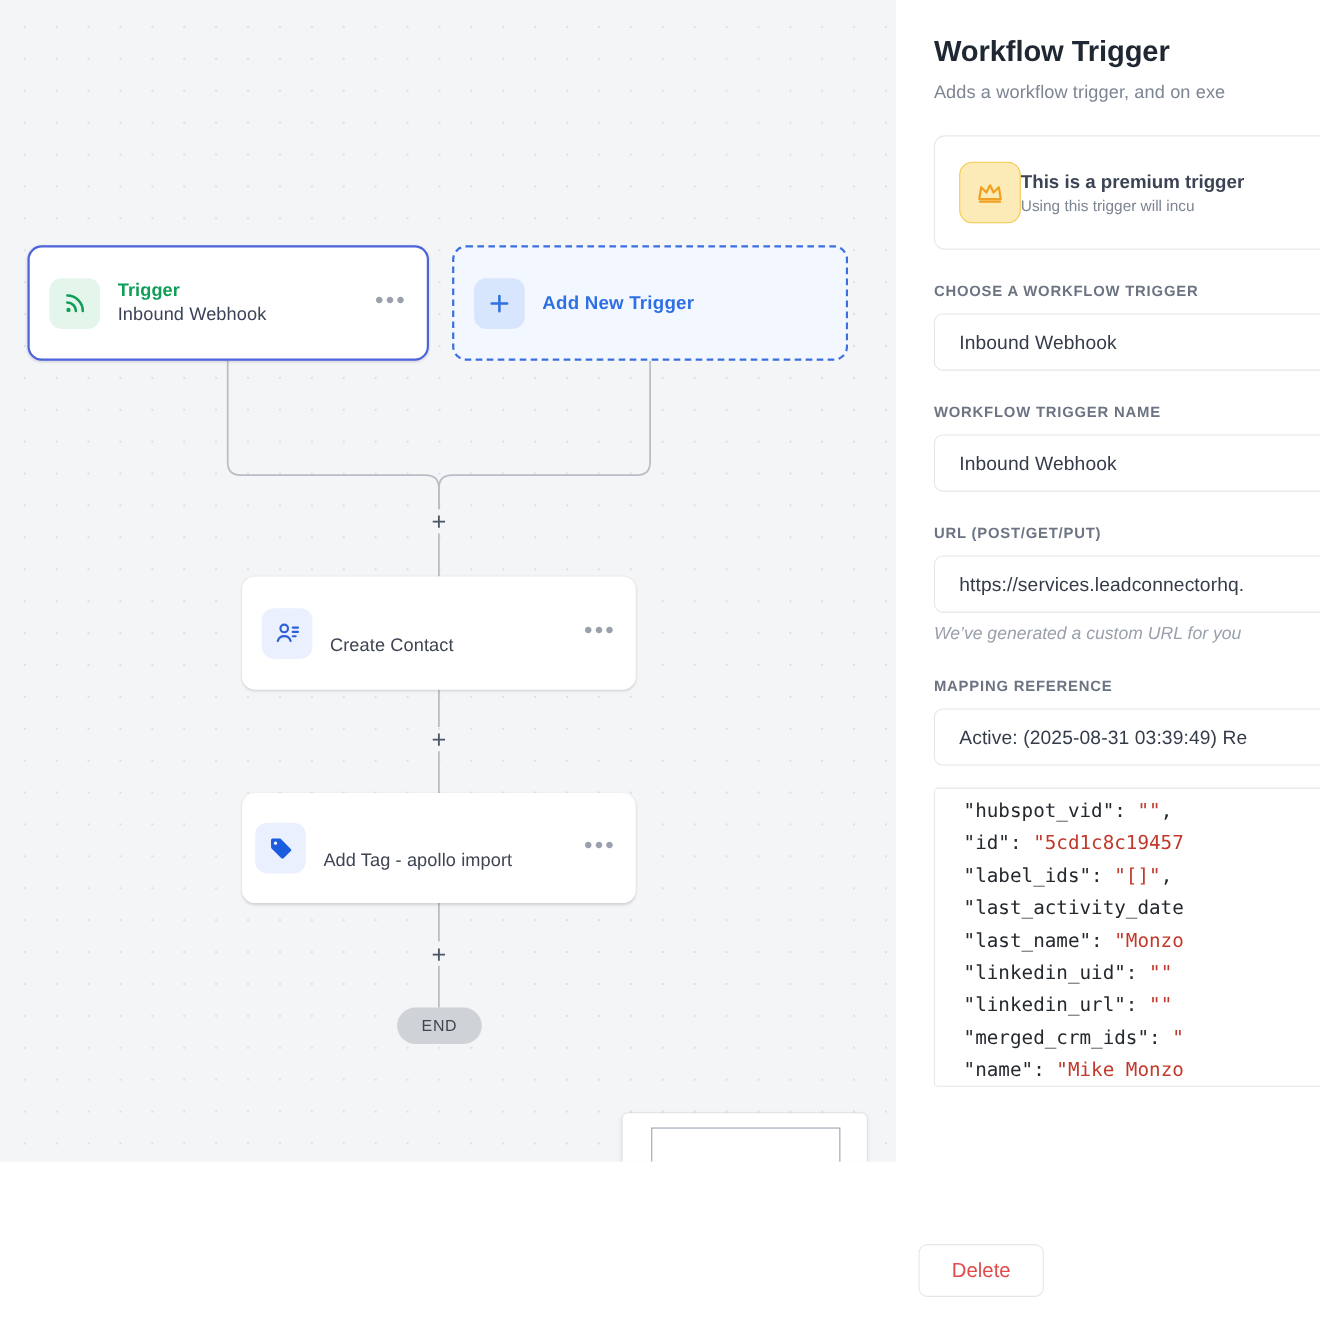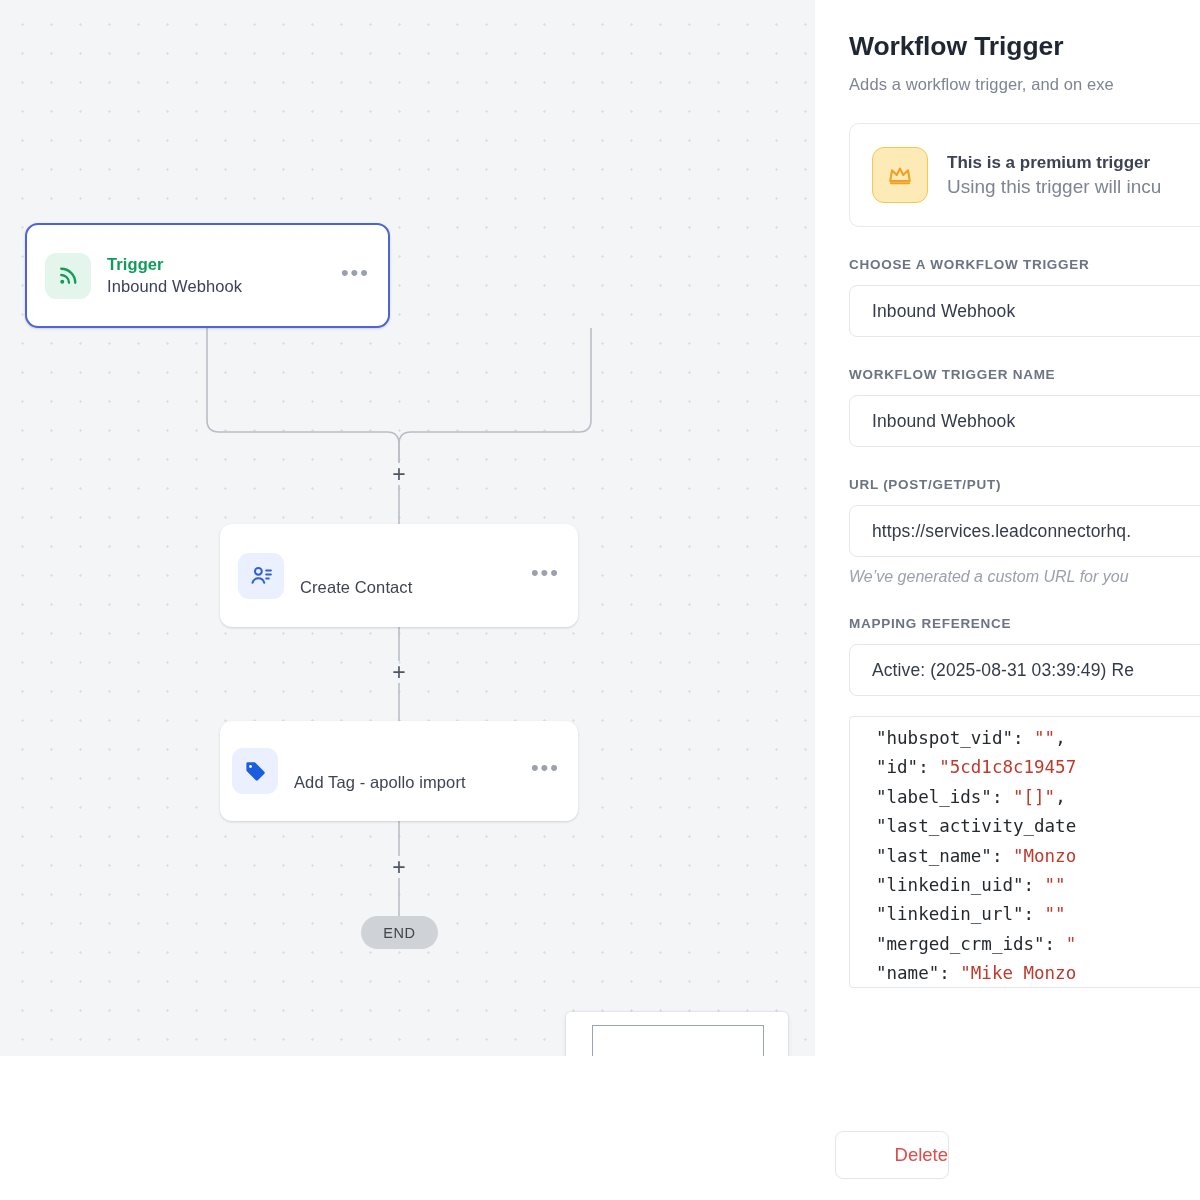--- a/index.html
+++ b/index.html
@@ -142,26 +142,26 @@
     display: flex; align-items: center;
     padding: 0 22px;
   }
   #crown-box {
     width: 56px; height: 56px; flex: none;
     background: #fdebb7;
     border: 1.5px solid #f5c84b;
     border-radius: 12px;
     display: flex; align-items: center; justify-content: center;
   }
-  #premium-text { margin-left: 19px; min-width: 0; }
+  #premium-text { min-width: 0; }
   #premium-title {
     font-size: 17px; font-weight: 700; color: #3c4354; white-space: nowrap;
   }
   #premium-sub {
-    font-size: 19px; color: #7d8593; white-space: nowrap; margin-top: 3px;
+    font-size: 14px; color: #7d8593; white-space: nowrap; margin-top: 3px;
   }
 
   .field-label {
     font-size: 13.5px; font-weight: 700; color: #6c7483;
     letter-spacing: .72px; text-transform: uppercase;
     margin-top: 30px; margin-bottom: 13px;
     white-space: nowrap;
   }
   .field-box {
     width: 420px; height: 52px;
@@ -212,21 +212,20 @@
     position: absolute;
     left: 20px; top: 1131px;
     width: 114px; height: 48px;
     border: 1px solid #e3e6eb;
     border-radius: 8px;
     background: #fff;
     color: #e04b4b;
     font-size: 18.5px; font-weight: 400;
     font-family: "Liberation Sans", sans-serif;
     cursor: pointer;
-    text-align: right;
   }
 </style>
 </head>
 <body>
 
 <div id="app">
 
   <div id="canvas">
 
     <svg id="canvas-edges" width="815" height="1200" viewBox="0 0 815 1200">
@@ -249,20 +248,28 @@
           <path d="M5 5.5A13.5 13.5 0 0 1 18.5 19"></path>
         </svg>
       </div>
       <div class="node-text">
         <div class="node-kicker">Trigger</div>
         <div class="node-title">Inbound Webhook</div>
       </div>
       <div class="dots">•••</div>
     </div>
 
+    <div class="node" id="node-add-trigger">
+      <div class="node-icon">
+        <svg width="24" height="24" viewBox="0 0 24 24" stroke="#2f6fe4" stroke-width="2.3" stroke-linecap="round">
+          <path d="M12 5v14M5 12h14"></path>
+        </svg>
+      </div>
+      <div class="add-label">Add New Trigger</div>
+    </div>
 
     <div class="node" id="node-create-contact">
       <div class="node-icon" style="background:#eaf0fe;">
         <svg width="25" height="25" viewBox="0 0 24 24" fill="none" stroke="#2f5fd8" stroke-width="1.9" stroke-linecap="round">
           <circle cx="9" cy="8" r="3.3"></circle>
           <path d="M3.4 19a5.8 5.8 0 0 1 11.2 0"></path>
           <path d="M16.5 7.2H21M16.5 11H21M16.5 14.8H19"></path>
         </svg>
       </div>
       <div class="node-text">

